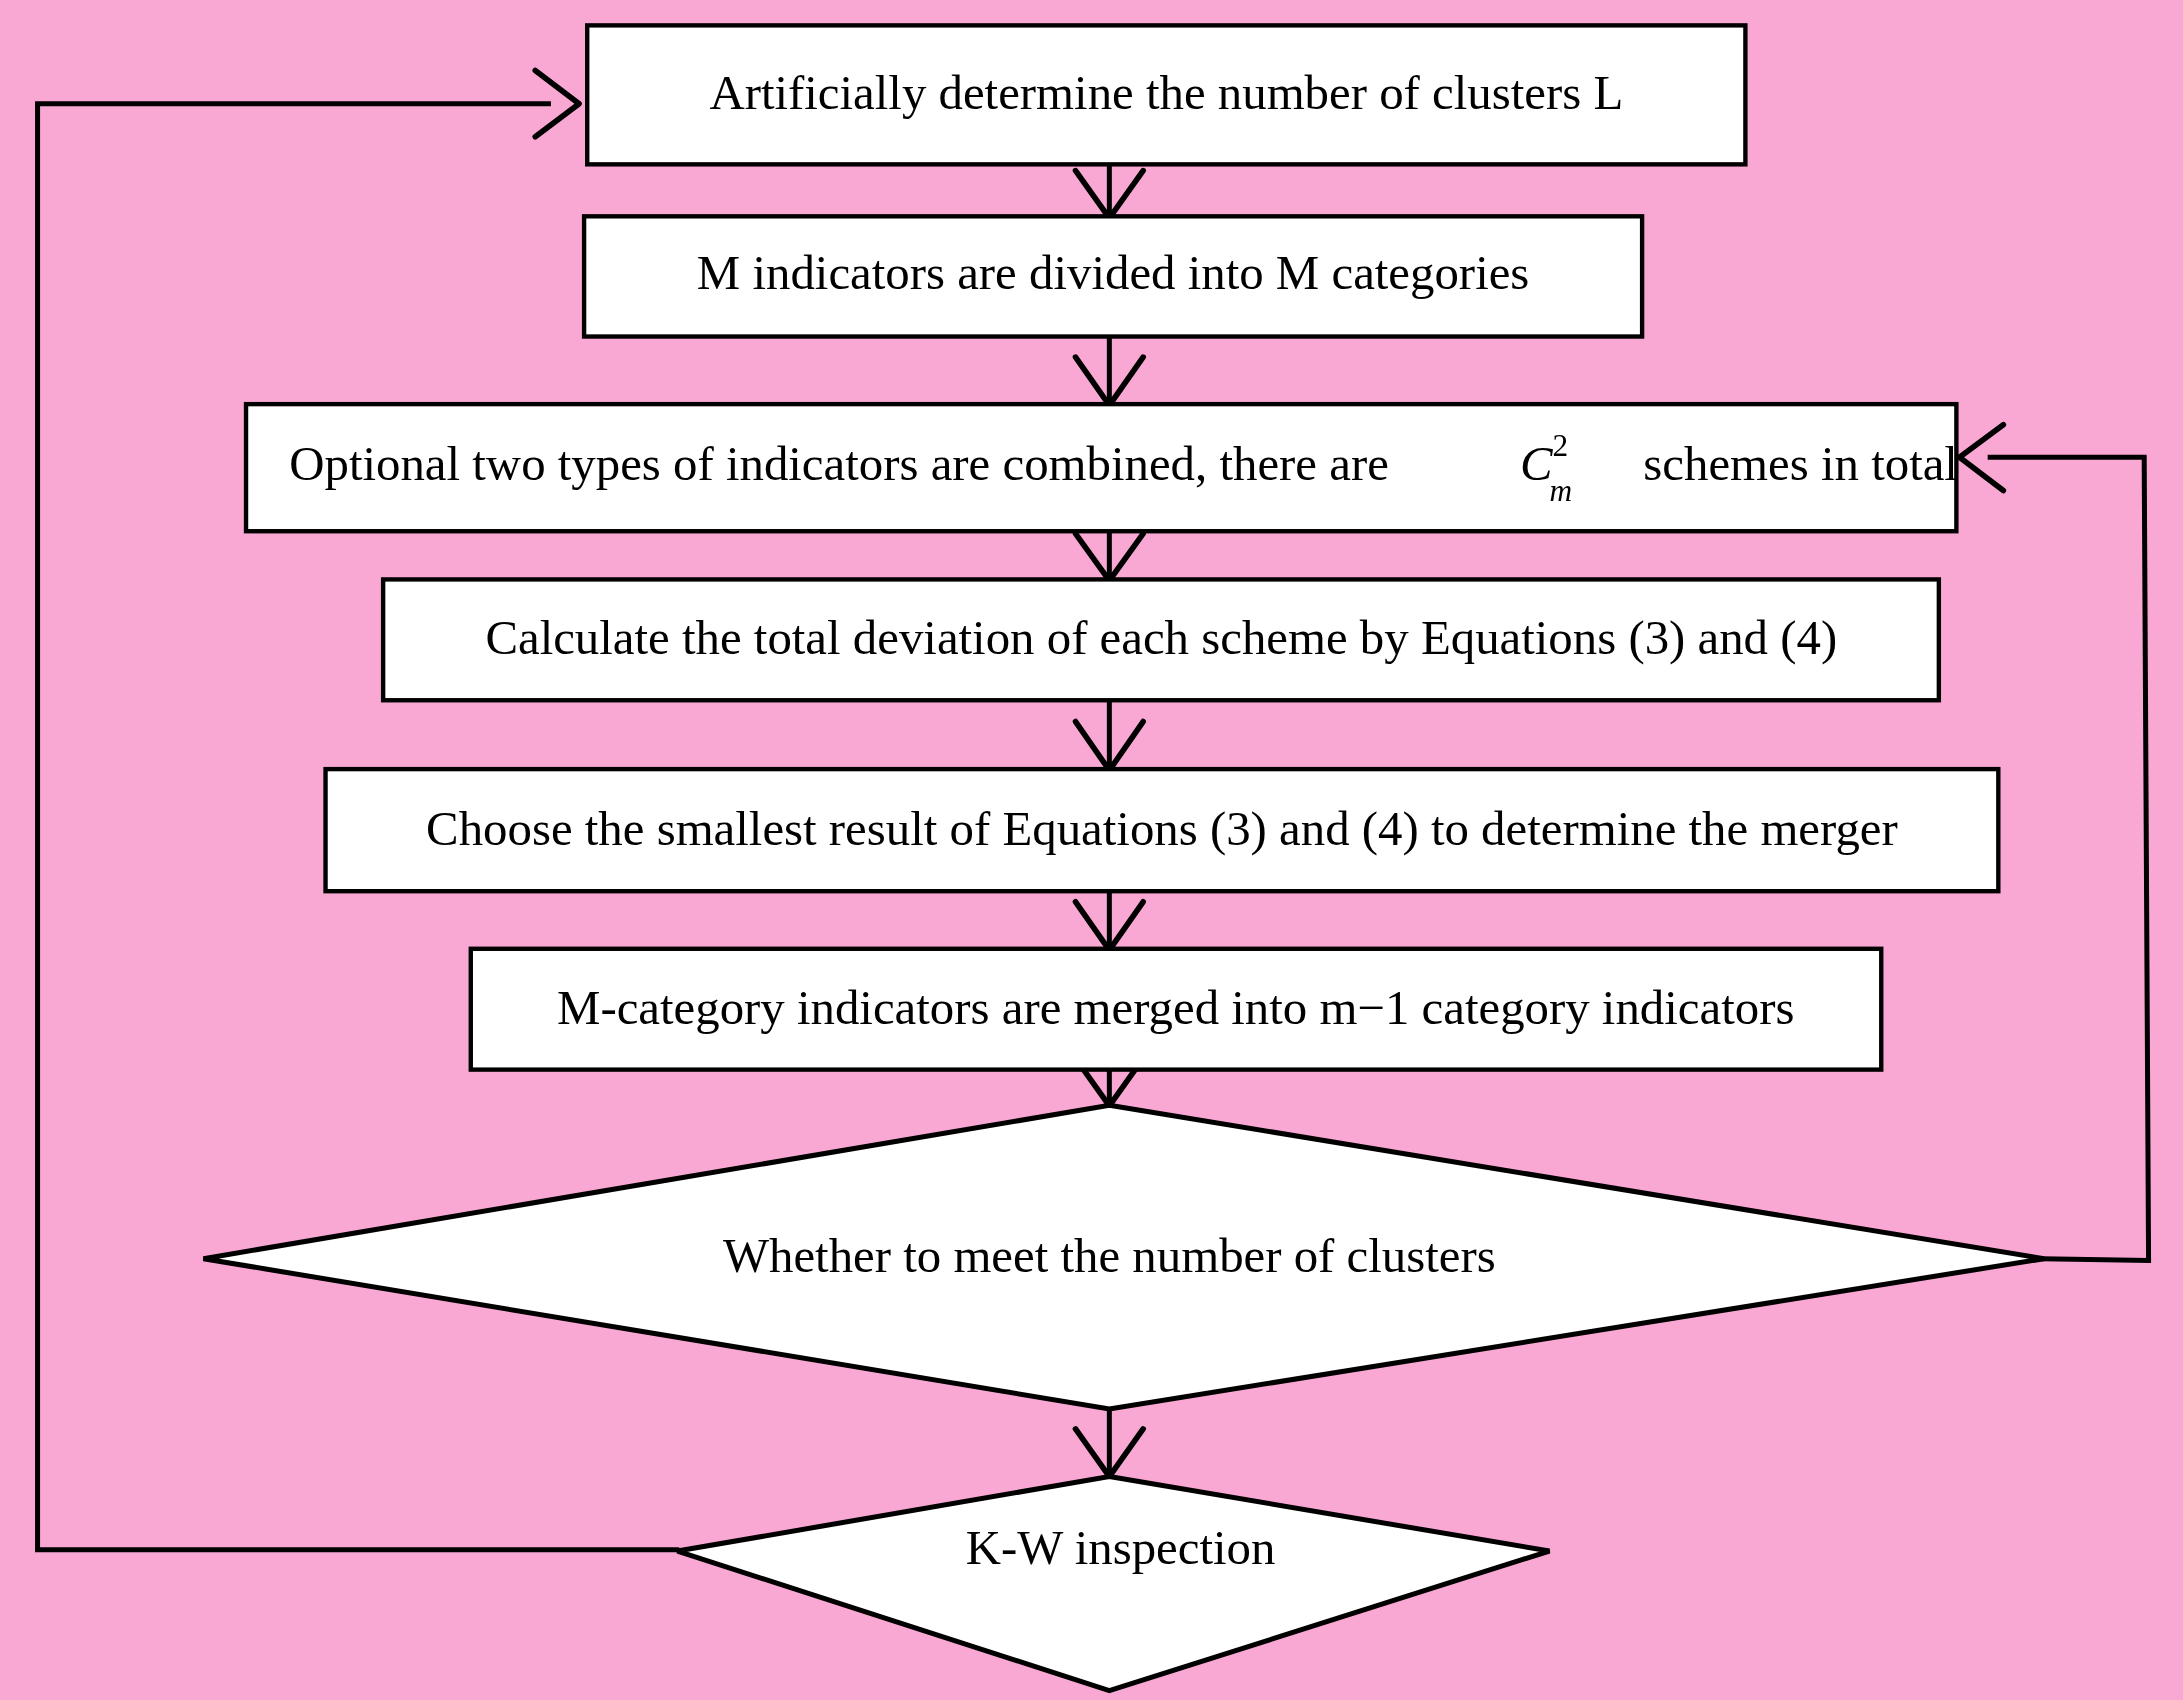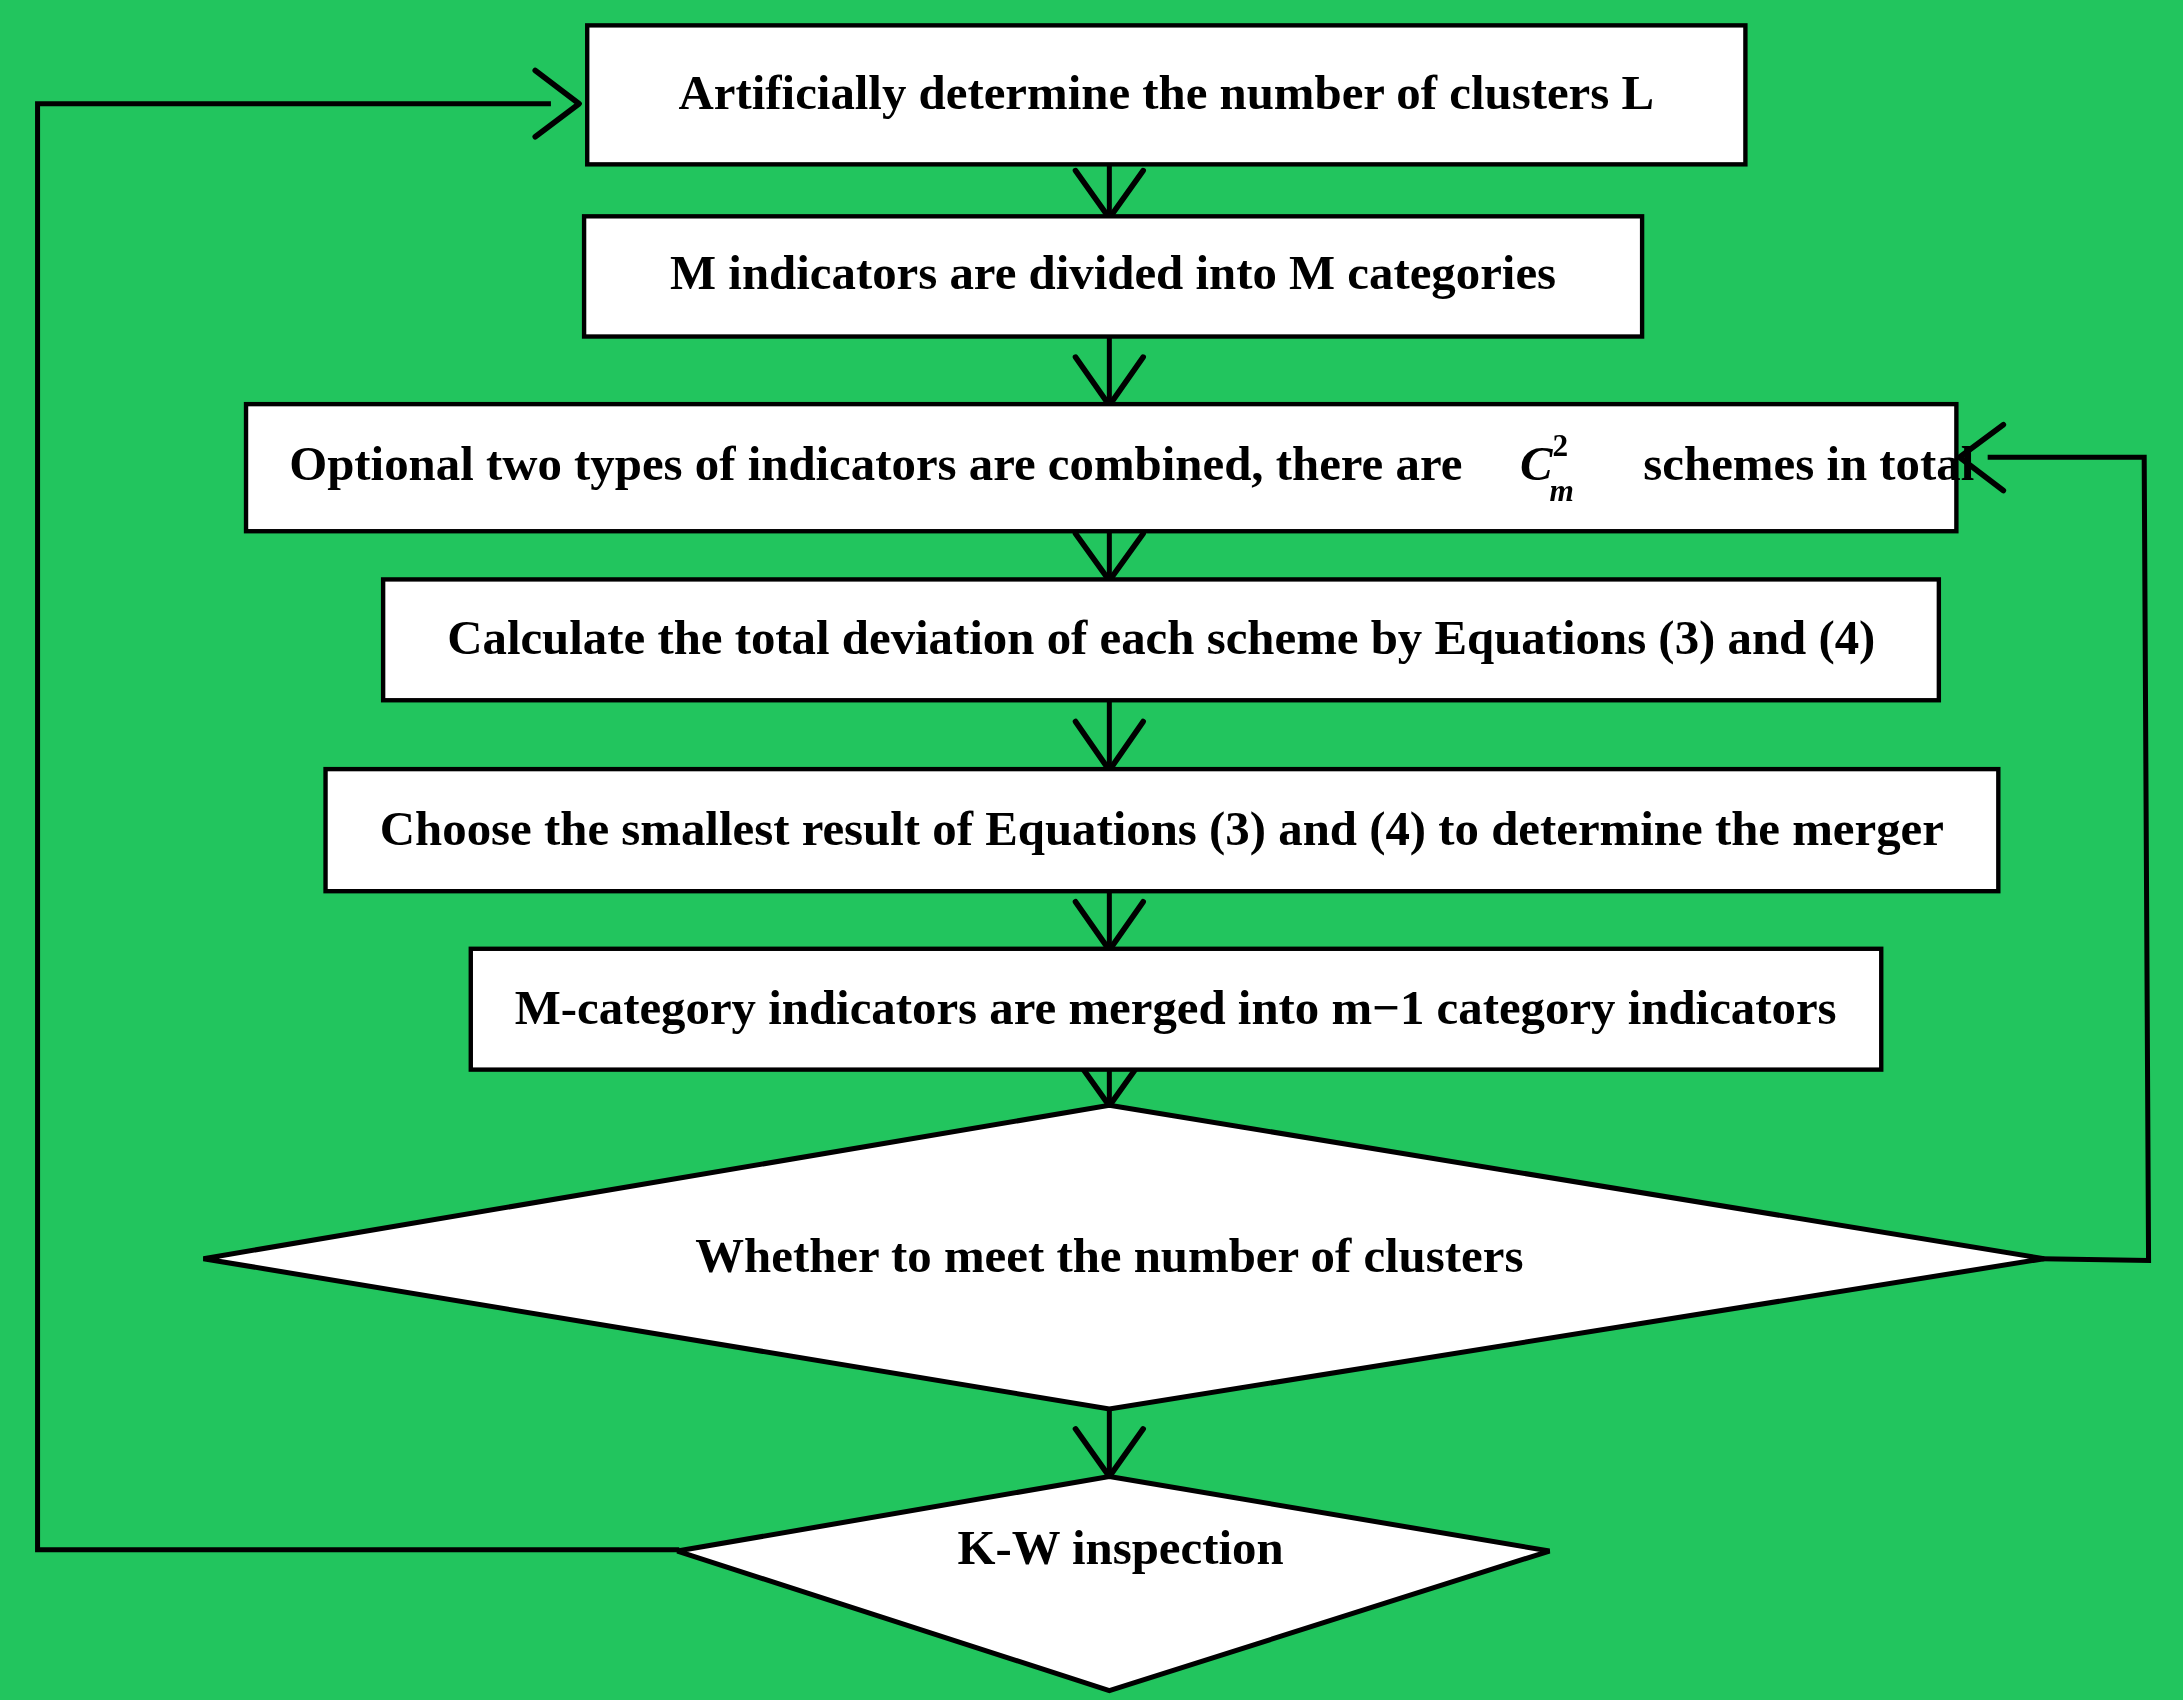--- a/index.html
+++ b/index.html
@@ -4,24 +4,23 @@
 <style>
   html, body {
     margin: 0;
     padding: 0;
     background: #ffffff;
   }
   #flow-root {
     position: relative;
     width: 2183px;
     height: 1701px;
-    background: #22c55e;
+    background: #f9a8d4;
     font-family: "Liberation Serif", "DejaVu Serif", serif;
     overflow: hidden;
-    font-weight: bold;
   }
   svg#flow-svg {
     position: absolute;
     left: 0;
     top: 0;
     width: 2183px;
     height: 1701px;
     display: block;
   }
   .node-shape {

